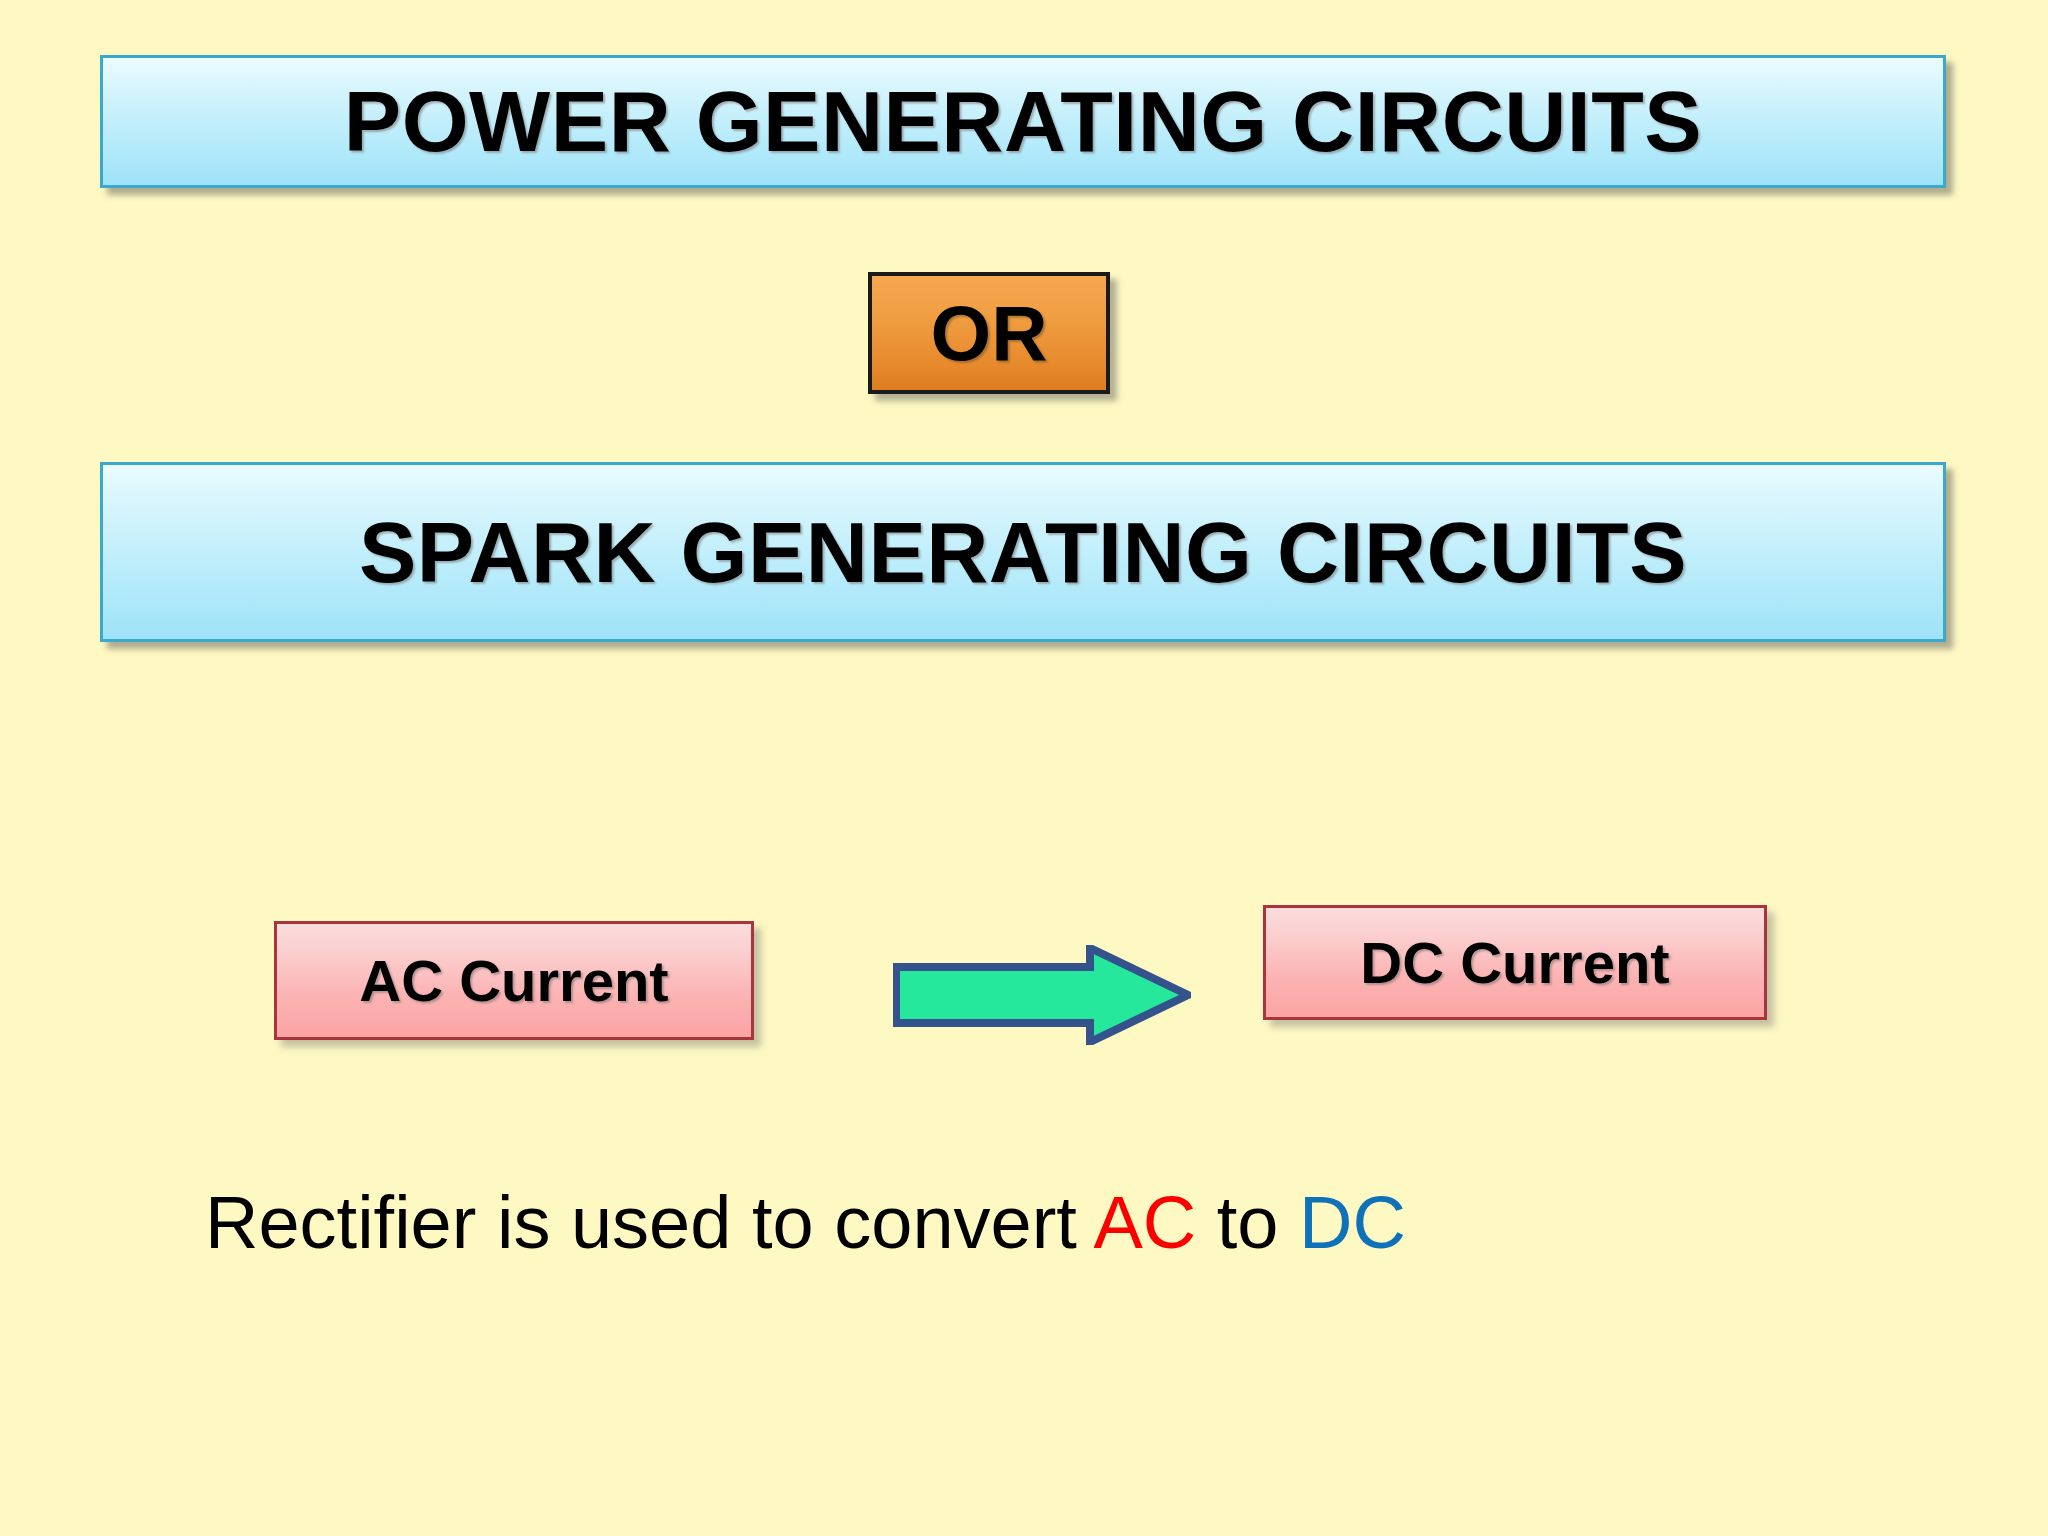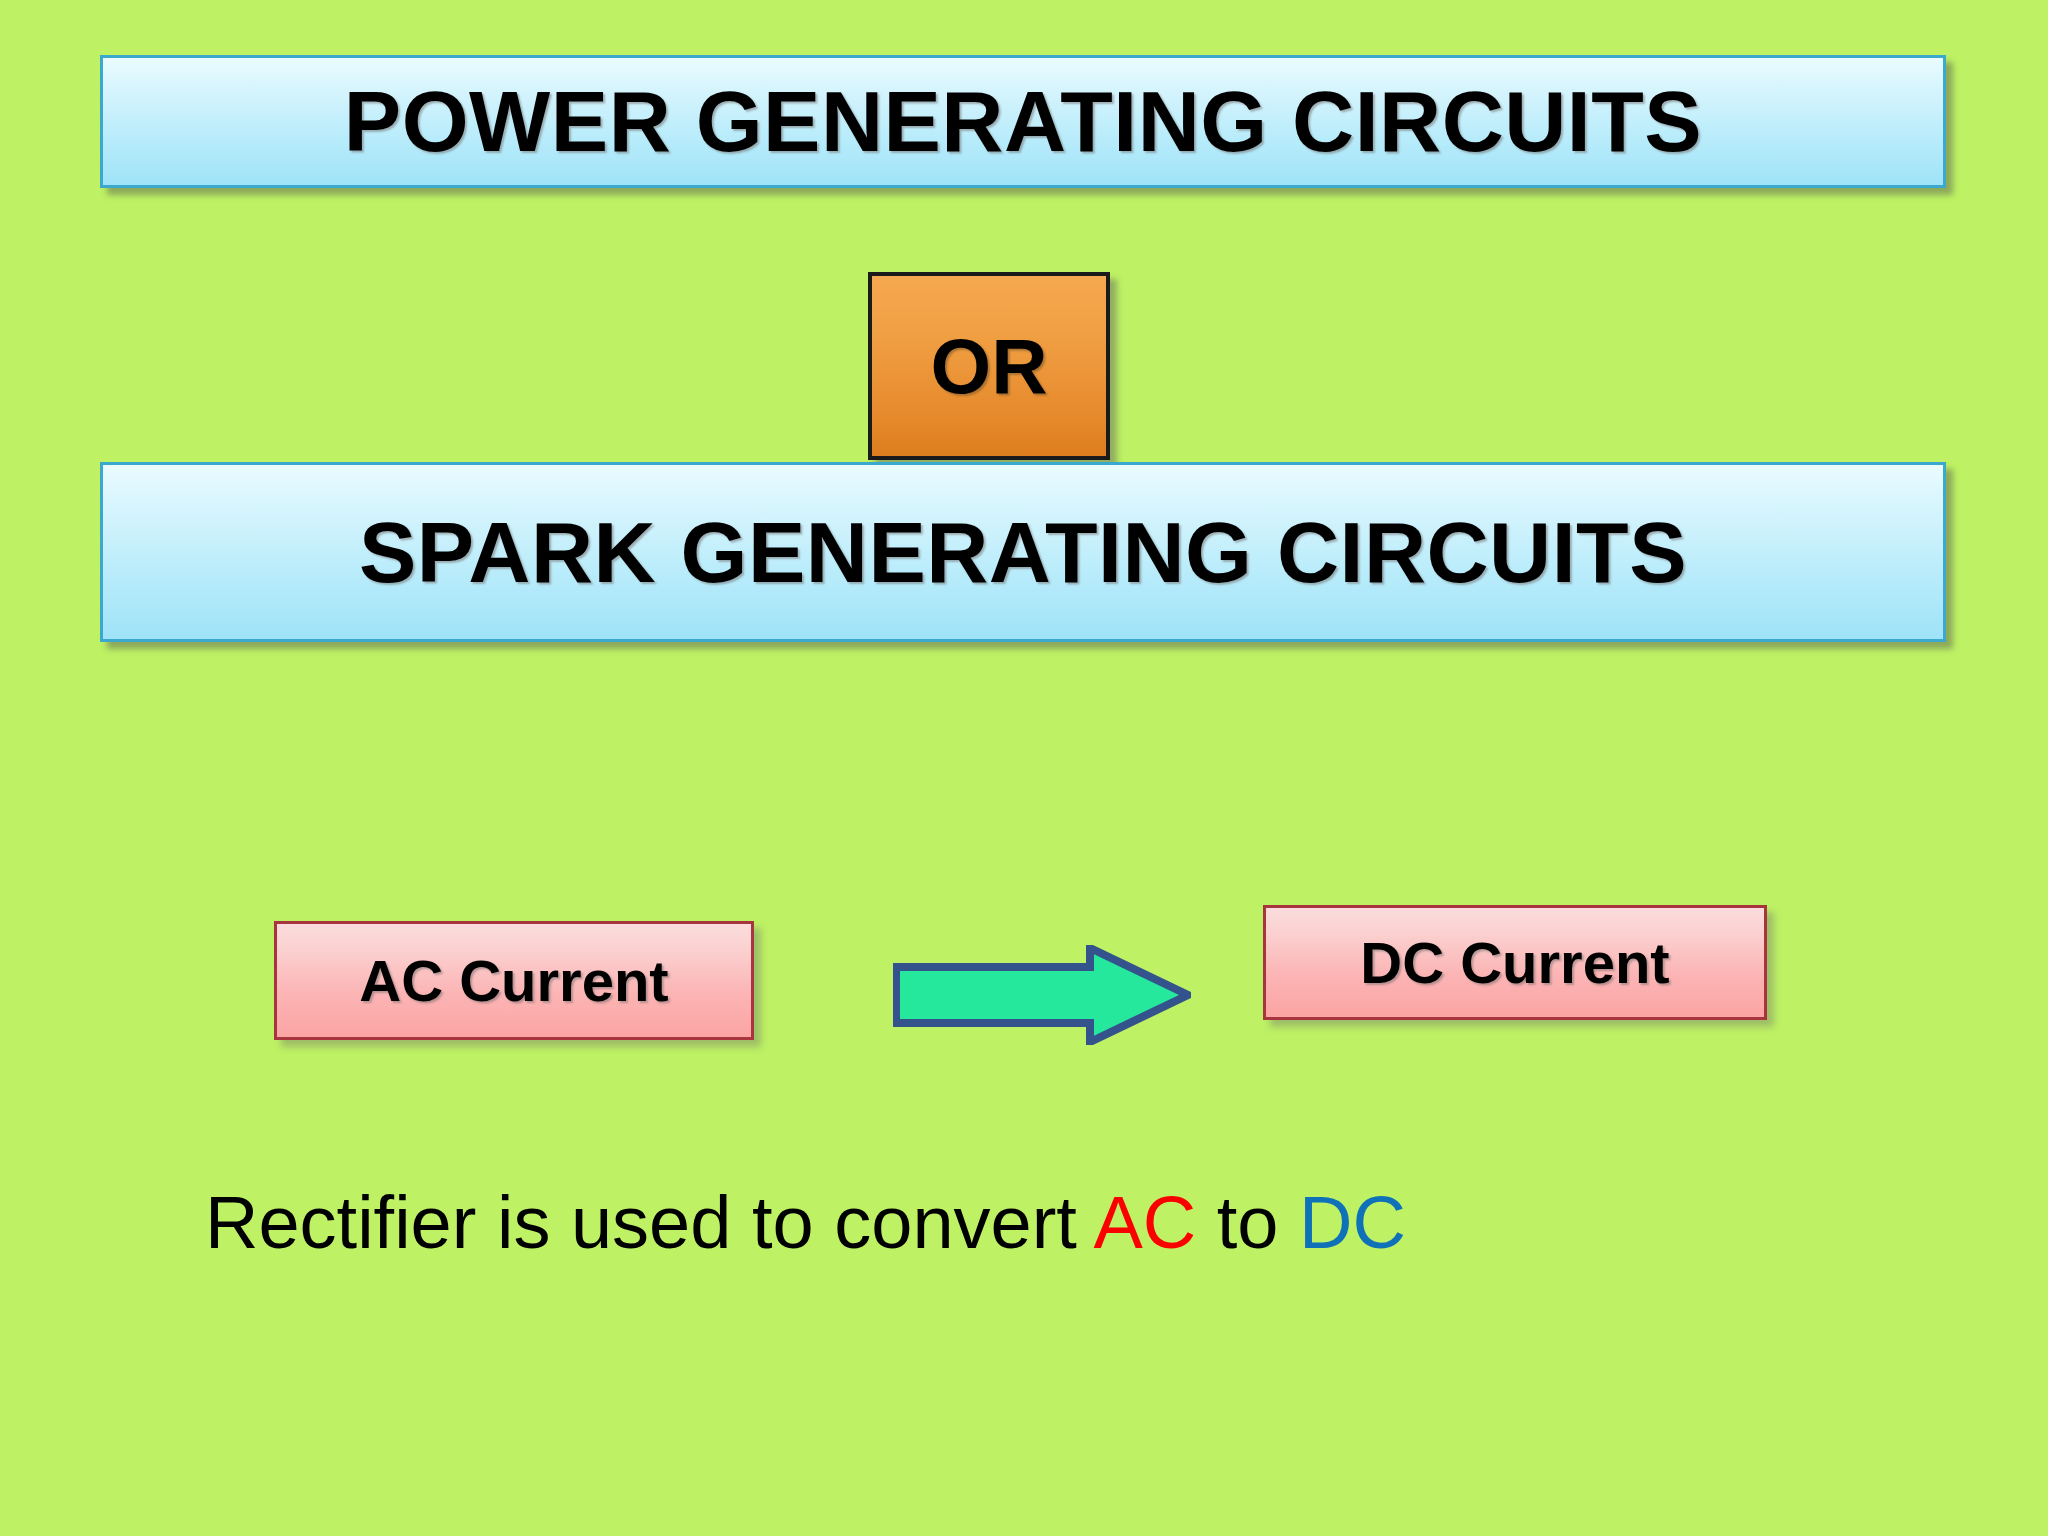--- a/index.html
+++ b/index.html
@@ -7,21 +7,21 @@
     padding: 0;
     background: #ffffff;
   }
   body {
     font-family: "Liberation Sans", sans-serif;
   }
   #slide {
     position: relative;
     width: 2048px;
     height: 1536px;
-    background: #bef264;
+    background: #fef9c3;
     overflow: hidden;
   }
 
   
   .banner {
     position: absolute;
     box-sizing: border-box;
     border: 3px solid #3aa9cd;
     background: linear-gradient(to bottom, #eafcff 0%, #dbf6fd 18%, #b9ecfb 62%, #9fe3f8 100%);
     box-shadow: 7px 7px 6px rgba(80, 80, 80, 0.45);
@@ -43,21 +43,21 @@
   #banner-spark      { left: 100px; top: 462px; width: 1846px; height: 180px; }
   #banner-spark .banner-text { font-size: 86px; }
 
   
   #or-box {
     position: absolute;
     box-sizing: border-box;
     left: 868px;
     top: 272px;
     width: 242px;
-    height: 188px;
+    height: 122px;
     border: 4px solid #1a1a1a;
     background: linear-gradient(to bottom, #f6a850 0%, #f09e42 35%, #e68a2c 78%, #dd7d1e 100%);
     box-shadow: 7px 7px 6px rgba(90, 90, 90, 0.45);
     display: flex;
     align-items: center;
     justify-content: center;
   }
   #or-box .or-text {
     font-size: 78px;
     font-weight: bold;

